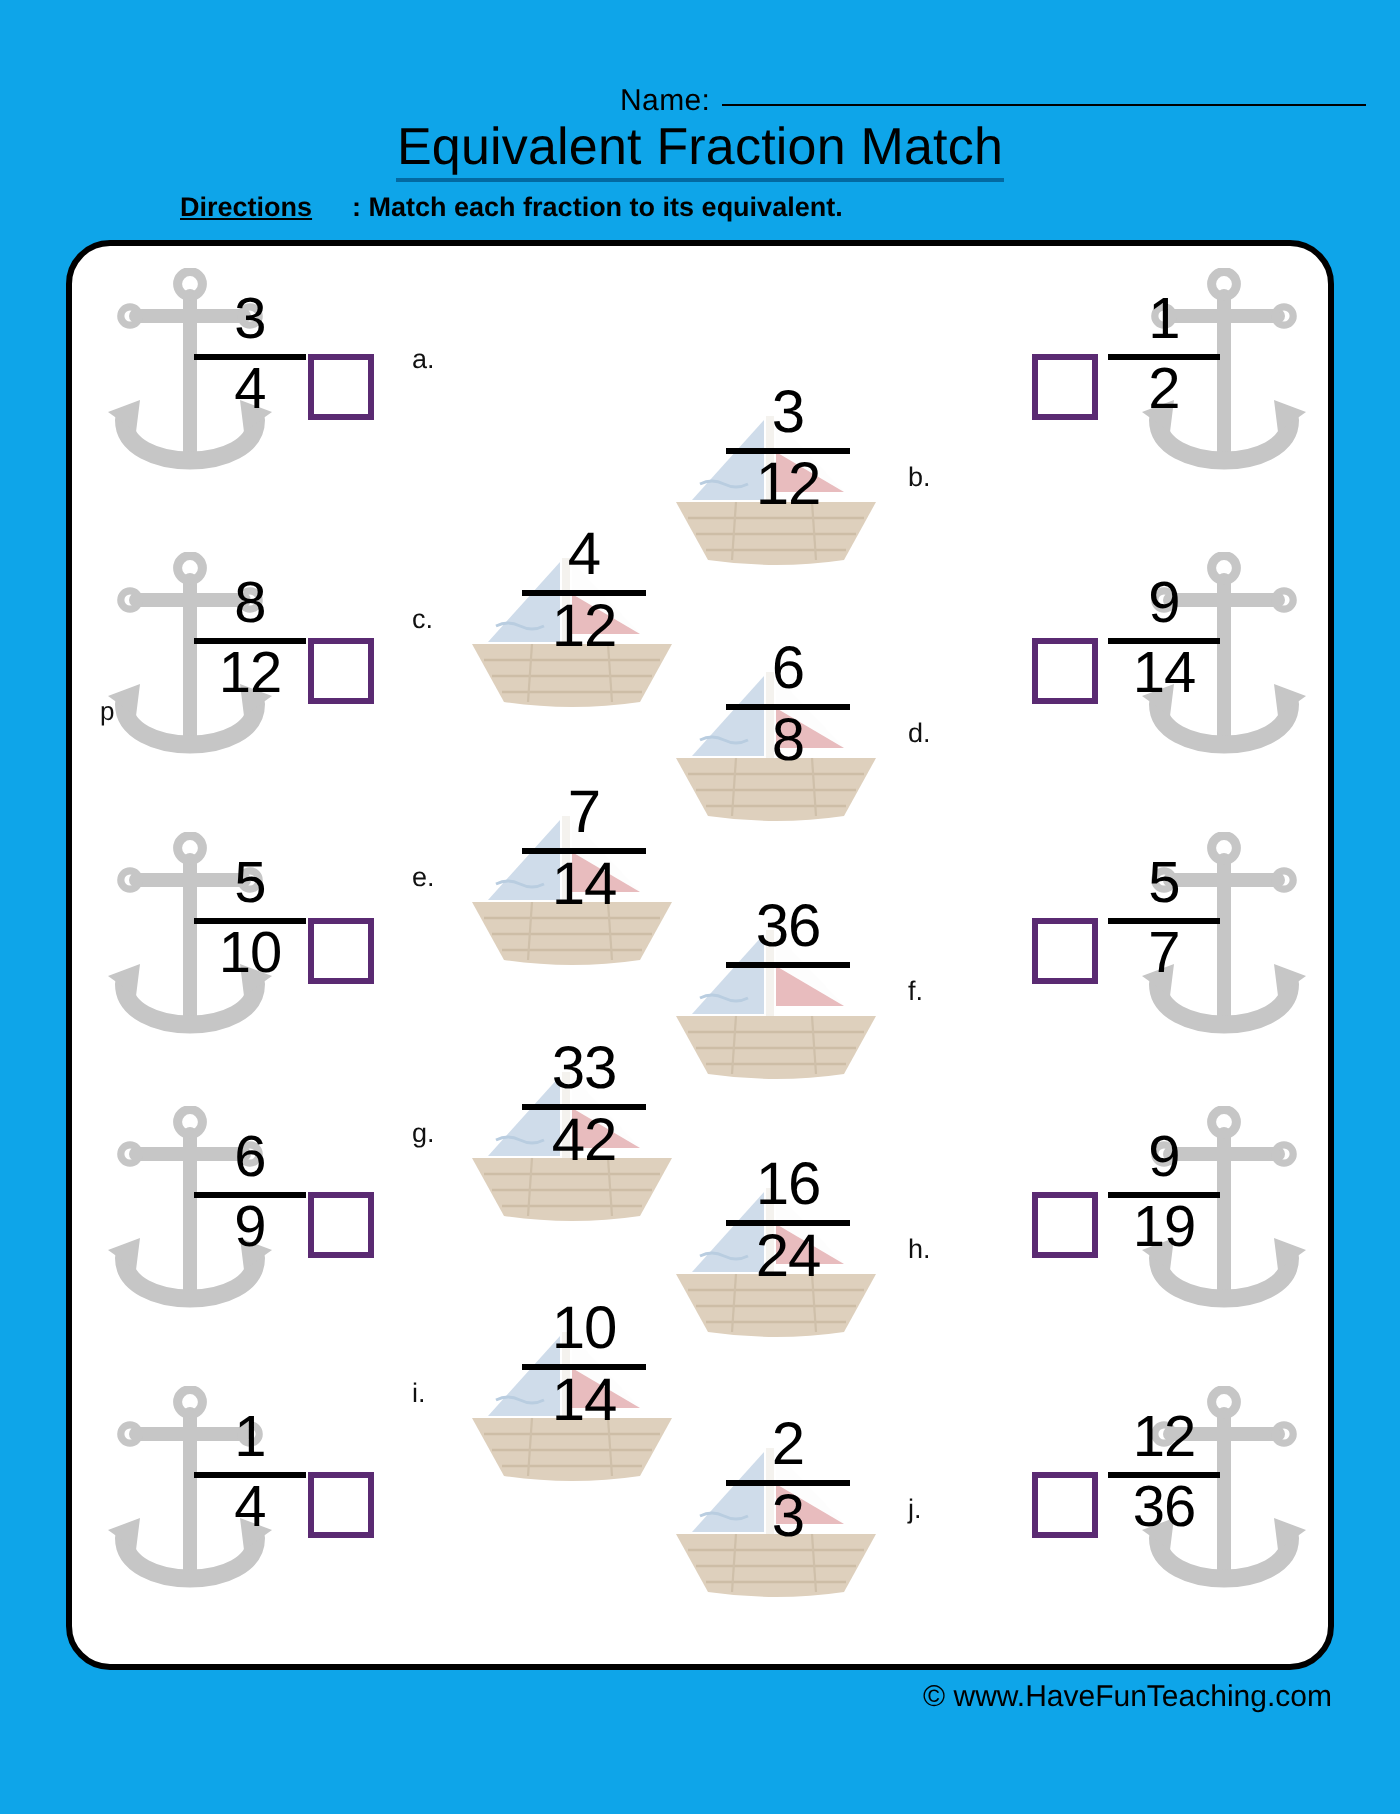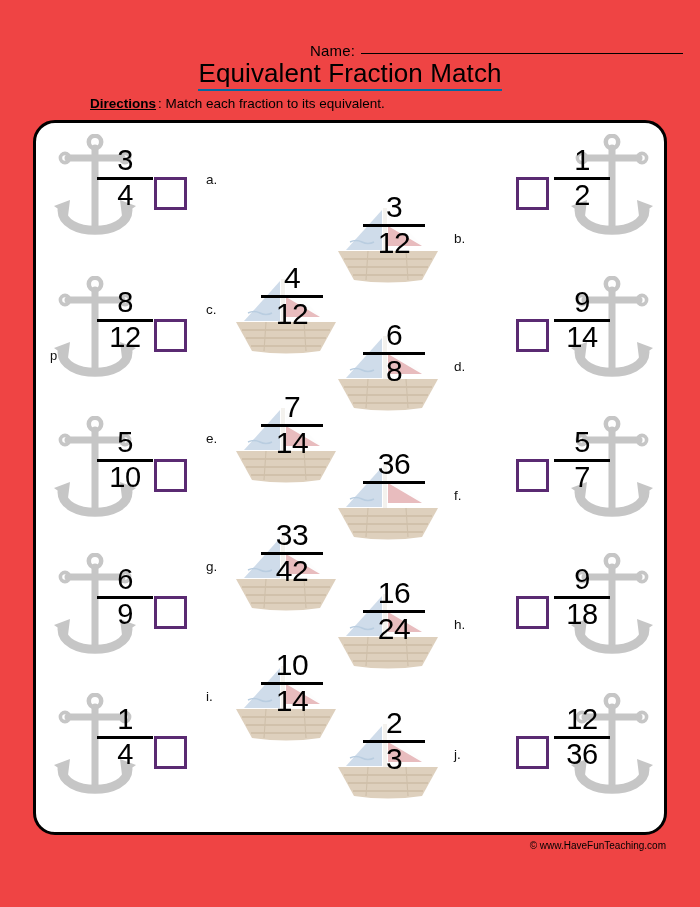--- a/index.html
+++ b/index.html
@@ -7,21 +7,21 @@
     margin: 0; padding: 0;
     width: 700px; height: 907px;
     background: #ffffff;
     font-family: "Liberation Sans", sans-serif;
     color: #000;
     overflow: hidden;
   }
   #page {
     position: relative;
     width: 700px; height: 907px;
-    background: #ef4444;
+    background: #0ea5e9;
   }
 
   
   .name-row {
     position: absolute;
     left: 310px; top: 42px;
     display: flex; align-items: baseline;
   }
   .name-label { font-size: 15px; letter-spacing: .2px; }
   .name-line {
@@ -41,37 +41,37 @@
   .title span {
     border-bottom: 2px solid #0369a1;
     padding-bottom: 1px;
   }
   .directions {
     position: absolute;
     left: 62px; top: 96px;
     font-size: 13.5px;
   }
   .directions b { text-decoration: underline; font-weight: bold; padding-left: 28px; }
-  .directions .dtext { margin-left: 2px; }
+  .directions .dtext { margin-left: 20px; font-weight: bold; }
 
   
   .frame {
     position: absolute;
     left: 33px; top: 120px;
     width: 634px; height: 715px;
     border: 3px solid #000;
     border-radius: 22px;
     background: #fff;
   }
 
   
   .footer {
     position: absolute;
     right: 34px; top: 840px;
-    font-size: 10px;
+    font-size: 15px;
   }
 
   
   .item { position: absolute; }
 
   
   .anchor-item {
     width: 170px; height: 120px;
     display: flex; align-items: center;
   }
@@ -449,21 +449,21 @@
     <circle cx="77" cy="24" r="4.6" fill="none" stroke="#c6c6c6" stroke-width="3.6"></circle>
 
     <path d="M6 72 L22 66 L20 82 Z" fill="#c6c6c6"></path>
     <path d="M88 72 L72 66 L74 82 Z" fill="#c6c6c6"></path>
   </svg>
       <div class="anchor-frac">
 
     <div class="frac ">
       <div class="num">9</div>
       <div class="bar"></div>
-      <div class="den">18</div>
+      <div class="den">19</div>
     </div>
       </div>
     </div>
   </div>
   <div class="item anchor-item flip" style="left:516px; top:692px;">
     <div class="match-box"></div>
     <div class="anchor-wrap">
 
   <svg class="anchor-svg" width="112" height="118" viewBox="0 0 112 118">
     <g fill="none" stroke="#c6c6c6" stroke-width="7" stroke-linecap="round">

